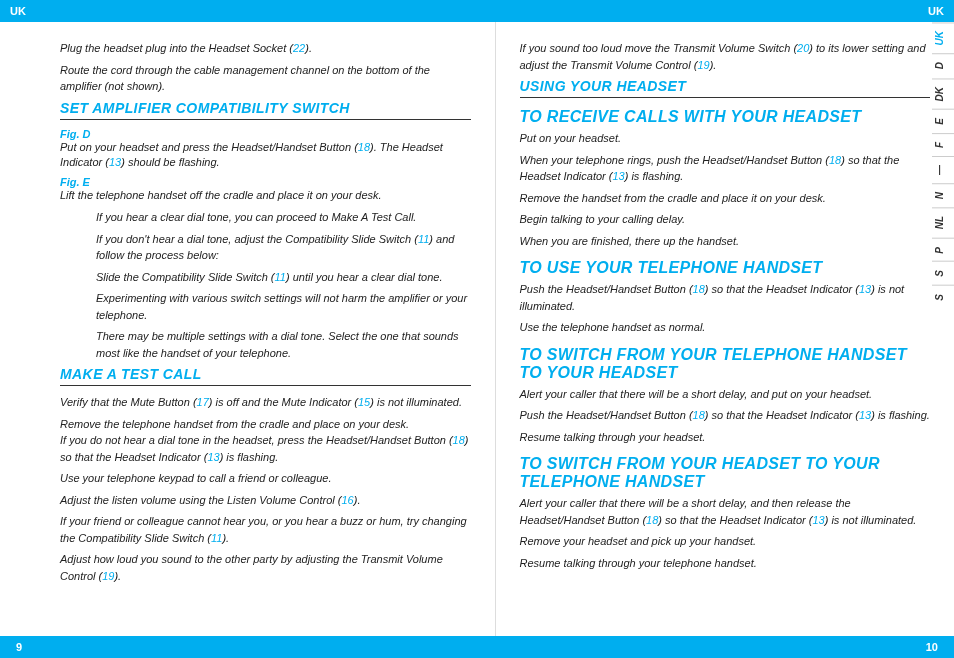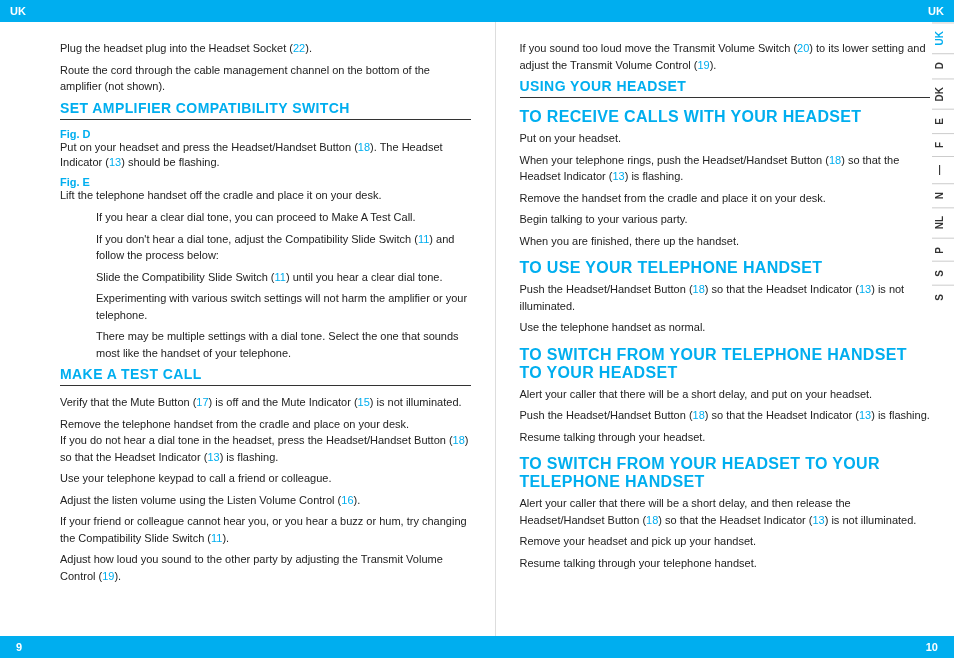--- a/index.html
+++ b/index.html
@@ -25,20 +25,21 @@
 
     .top-bar-label {
       color: #fff;
       font-size: 11px;
       font-weight: bold;
     }
 
     .main-container {
       display: flex;
       height: calc(658px - 22px - 22px);
+      font-style: italic;
     }
 
     
     .left-page {
       flex: 1;
       padding: 18px 24px 18px 60px;
       border-right: 1px solid #ddd;
       position: relative;
     }
 
@@ -224,21 +225,21 @@
     </p>
 
     <div class="section-heading">USING YOUR HEADSET</div>
 
     <div class="sub-heading">TO RECEIVE CALLS WITH YOUR HEADSET</div>
     <p class="body-text">Put on your headset.</p>
     <p class="body-text">
       When your telephone rings, push the Headset/Handset Button (<span class="num-link">18</span>) so that the Headset Indicator (<span class="num-link">13</span>) is flashing.
     </p>
     <p class="body-text">Remove the handset from the cradle and place it on your desk.</p>
-    <p class="body-text">Begin talking to your various party.</p>
+    <p class="body-text">Begin talking to your calling delay.</p>
     <p class="body-text">When you are finished, there up the handset.</p>
 
     <div class="sub-heading">TO USE YOUR TELEPHONE HANDSET</div>
     <p class="body-text">
       Push the Headset/Handset Button (<span class="num-link">18</span>) so that the Headset Indicator (<span class="num-link">13</span>) is not illuminated.
     </p>
     <p class="body-text">Use the telephone handset as normal.</p>
 
     <div class="sub-heading">TO SWITCH FROM YOUR TELEPHONE HANDSET TO YOUR HEADSET</div>
     <p class="body-text">Alert your caller that there will be a short delay, and put on your headset.</p>

